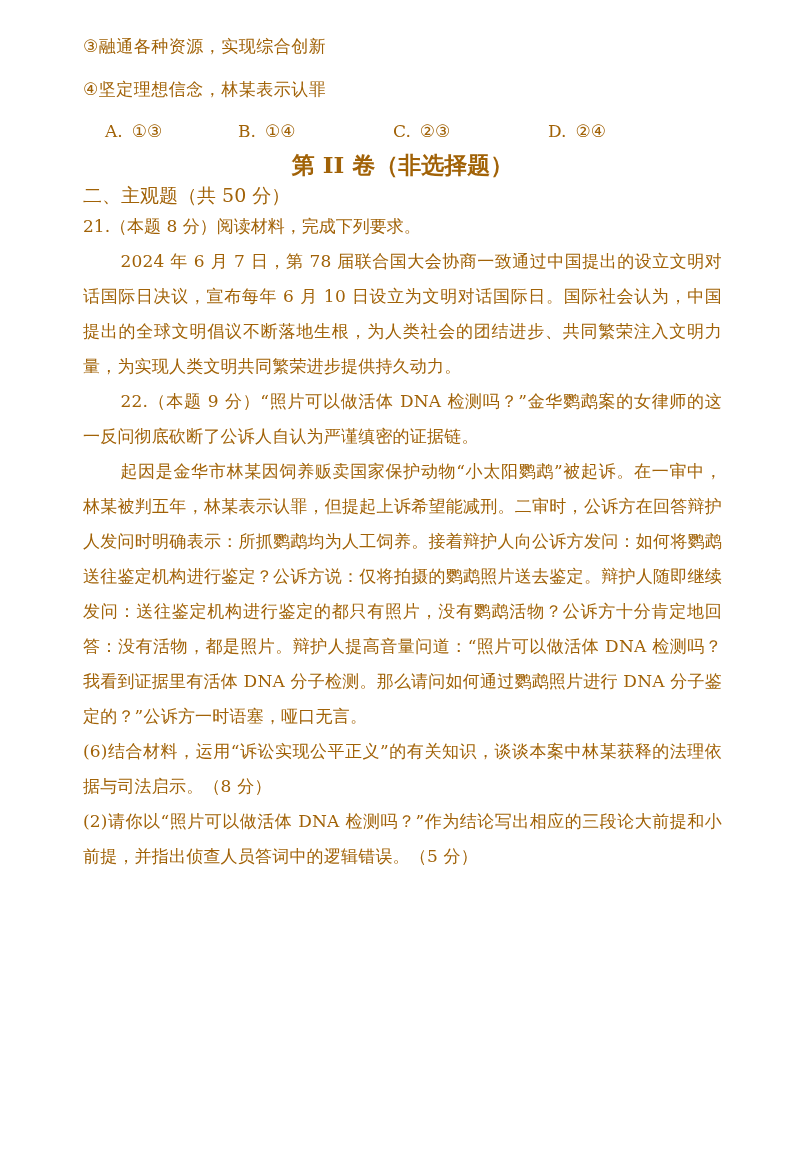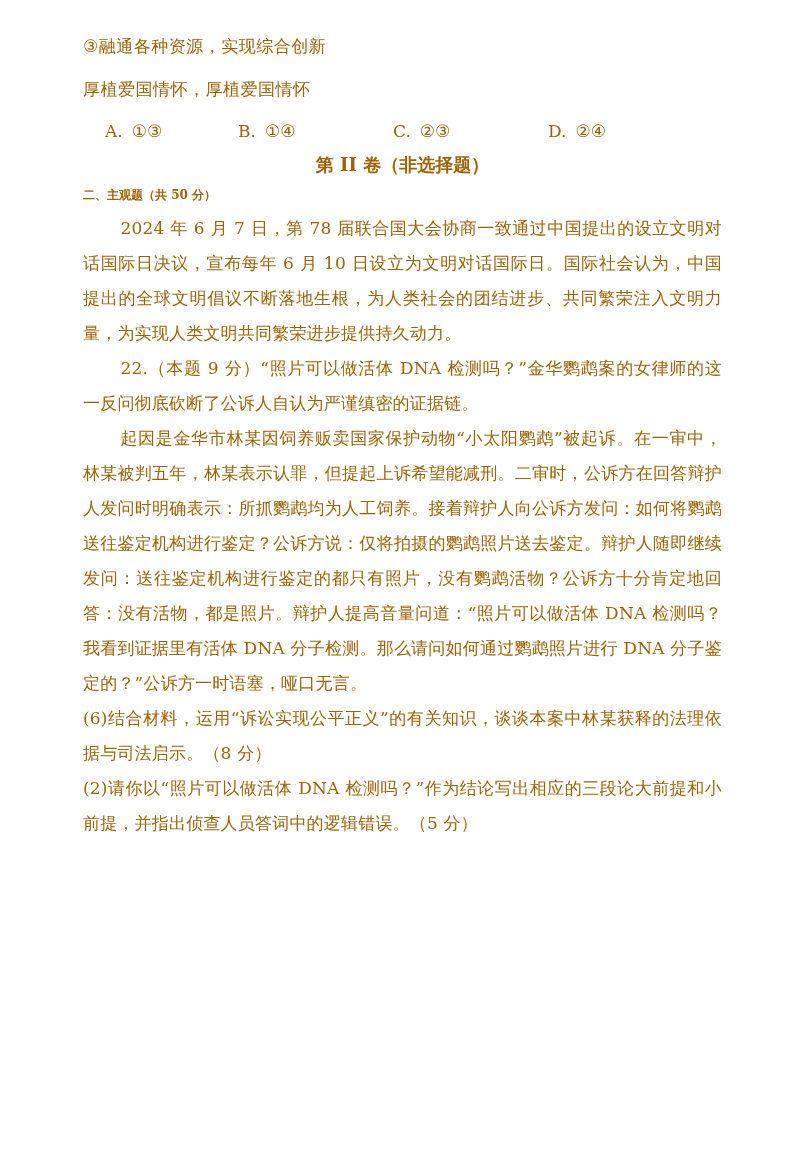--- a/index.html
+++ b/index.html
@@ -34,27 +34,27 @@
     white-space: nowrap;
   }
   .choice { display: inline-flex; }
   .choice:nth-child(1) { width: 133px; }
   .choice:nth-child(2) { width: 155px; }
   .choice:nth-child(3) { width: 155px; }
   .choice-label { margin-right: 9px; }
   .part-title {
     text-align: center;
     font-weight: bold;
-    font-size: 18px;
+    font-size: 23px;
     line-height: 30px;
     margin: 0 0 1px 0;
   }
   .section-heading {
-    font-weight: bold;
-    font-size: 12px;
+    font-weight: normal;
+    font-size: 19px;
     line-height: 29px;
     margin: 0 0 1px 0;
   }
   .stem {
     line-height: 31px;
     margin: 0 0 2px 0;
     text-align: justify;
   }
   .para {
     line-height: 35px;
@@ -64,21 +64,21 @@
   }
   .indent { text-indent: 2.2em; }
 </style>
 </head>
 <body>
 
 <div class="page">
 
   <div class="statement">③融通各种资源，实现综合创新</div>
 
-  <div class="statement">厚植爱国情怀，厚植爱国情怀</div>
+  <div class="statement">④坚定理想信念，林某表示认罪</div>
 
   <div class="choices">
     <span class="choice">
       <span class="choice-label">A.</span>
       <span class="choice-value">①③</span>
     </span>
     <span class="choice">
       <span class="choice-label">B.</span>
       <span class="choice-value">①④</span>
     </span>
@@ -89,20 +89,21 @@
     <span class="choice">
       <span class="choice-label">D.</span>
       <span class="choice-value">②④</span>
     </span>
   </div>
 
   <div class="part-title">第 II 卷（非选择题）</div>
 
   <div class="section-heading">二、主观题（共 50 分）</div>
 
+  <div class="stem">21.（本题 8 分）阅读材料，完成下列要求。</div>
 
 
   <p class="para indent">2024 年 6 月 7 日，第 78 届联合国大会协商一致通过中国提出的设立文明对话国际日决议，宣布每年 6 月 10 日设立为文明对话国际日。国际社会认为，中国提出的全球文明倡议不断落地生根，为人类社会的团结进步、共同繁荣注入文明力量，为实现人类文明共同繁荣进步提供持久动力。</p>
 
 
   <p class="para indent">22.（本题 9 分）“照片可以做活体 DNA 检测吗？”金华鹦鹉案的女律师的这一反问彻底砍断了公诉人自认为严谨缜密的证据链。</p>
 
   <p class="para indent">起因是金华市林某因饲养贩卖国家保护动物“小太阳鹦鹉”被起诉。在一审中，林某被判五年，林某表示认罪，但提起上诉希望能减刑。二审时，公诉方在回答辩护人发问时明确表示：所抓鹦鹉均为人工饲养。接着辩护人向公诉方发问：如何将鹦鹉送往鉴定机构进行鉴定？公诉方说：仅将拍摄的鹦鹉照片送去鉴定。辩护人随即继续发问：送往鉴定机构进行鉴定的都只有照片，没有鹦鹉活物？公诉方十分肯定地回答：没有活物，都是照片。辩护人提高音量问道：“照片可以做活体 DNA 检测吗？我看到证据里有活体 DNA 分子检测。那么请问如何通过鹦鹉照片进行 DNA 分子鉴定的？”公诉方一时语塞，哑口无言。</p>
 
 

